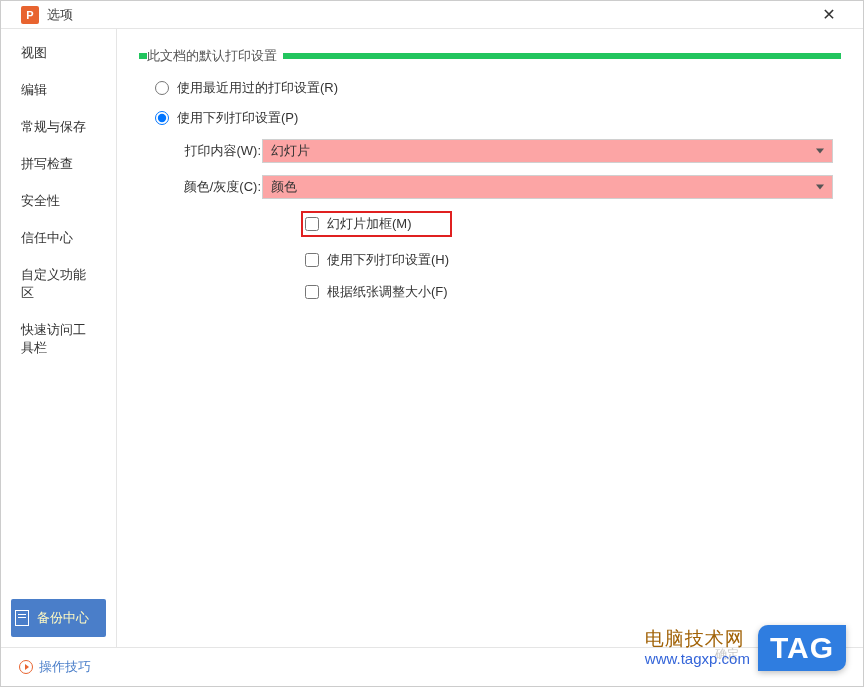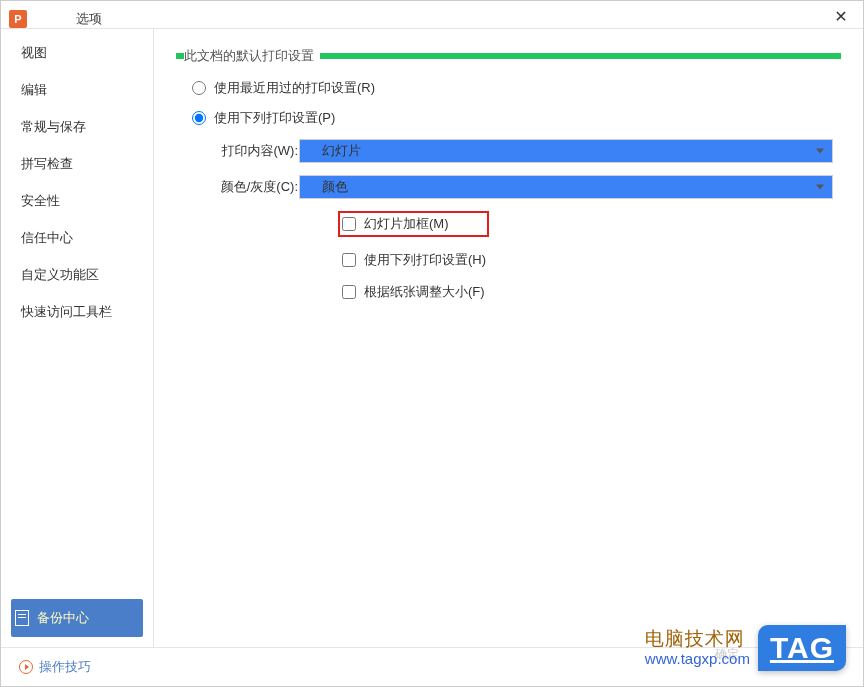--- a/index.html
+++ b/index.html
@@ -18,23 +18,22 @@
       height: 687px;
       border: 1px solid #ccc;
       display: flex;
       flex-direction: column;
     }
     .titlebar {
       height: 28px;
       background: #fff;
       border-bottom: 1px solid #e5e5e5;
       display: flex;
-      align-items: flex-end;
-      padding: 0 8px;
-      gap: 41px;
+      align-items: center;
+      padding: 0 20px;
     }
     .titlebar .app-icon {
       width: 18px;
       height: 18px;
       background: #e86430;
       display: flex;
       align-items: center;
       justify-content: center;
       margin-right: 8px;
       border-radius: 2px;
@@ -55,21 +54,21 @@
       cursor: pointer;
       font-size: 16px;
       color: #333;
     }
     .main {
       flex: 1;
       display: flex;
       overflow: hidden;
     }
     .sidebar {
-      width: 153px;
+      width: 116px;
       border-right: 1px solid #e5e5e5;
       display: flex;
       flex-direction: column;
       padding: 6px 10px 10px 10px;
       background: #fff;
     }
     .sidebar-item {
       padding: 9px 10px;
       cursor: pointer;
       font-size: 13px;
@@ -138,26 +137,26 @@
     .field-group { margin-left: 36px; }
     .field-row .lbl {
       width: 78px;
       text-align: right;
       margin-right: 1px;
       font-size: 13px;
     }
     .select {
       flex: 1;
       position: relative;
-      background: #3b82f6;
+      background: #fca5a5;
       border: 1px solid #d0d0d0;
       height: 24px;
       display: flex;
       align-items: center;
-      padding: 0 22px;
+      padding: 0 8px;
       cursor: pointer;
       font-size: 13px;
     }
     .select .chevron {
       position: absolute;
       right: 8px;
       top: 50%;
       transform: translateY(-50%);
       width: 0; height: 0;
       border-left: 4px solid transparent;
@@ -228,21 +227,20 @@
     .wm-line2 { color: #3465d9; font-size: 15px; }
     .wm-tag {
       background: #2f7de0;
       color: #fff;
       font-weight: bold;
       font-size: 30px;
       padding: 6px 12px;
       border-radius: 10px 0 10px 0;
       letter-spacing: 1px;
       box-shadow: 0 2px 6px rgba(0,0,0,0.25);
-      text-decoration: underline;
     }
     .ok-ghost {
       position: absolute;
       right: 125px;
       bottom: 24px;
       font-size: 12px;
       color: #999;
       opacity: 0.55;
     }
   </style>

